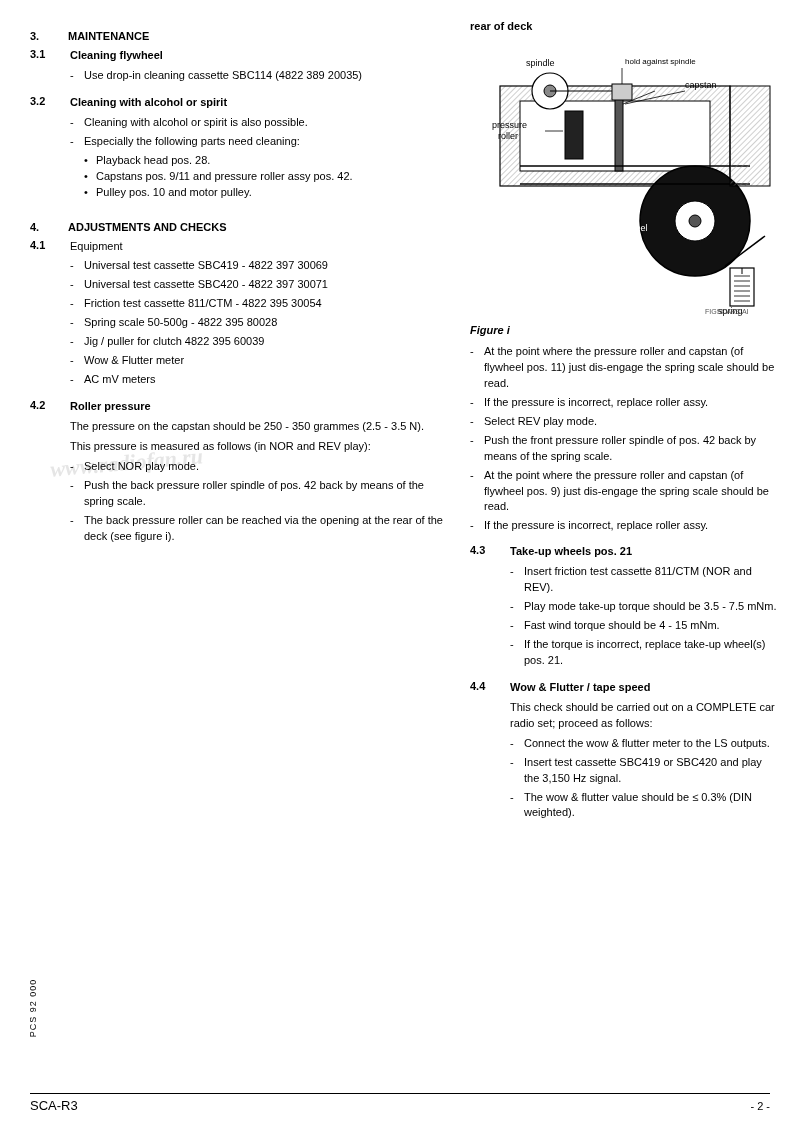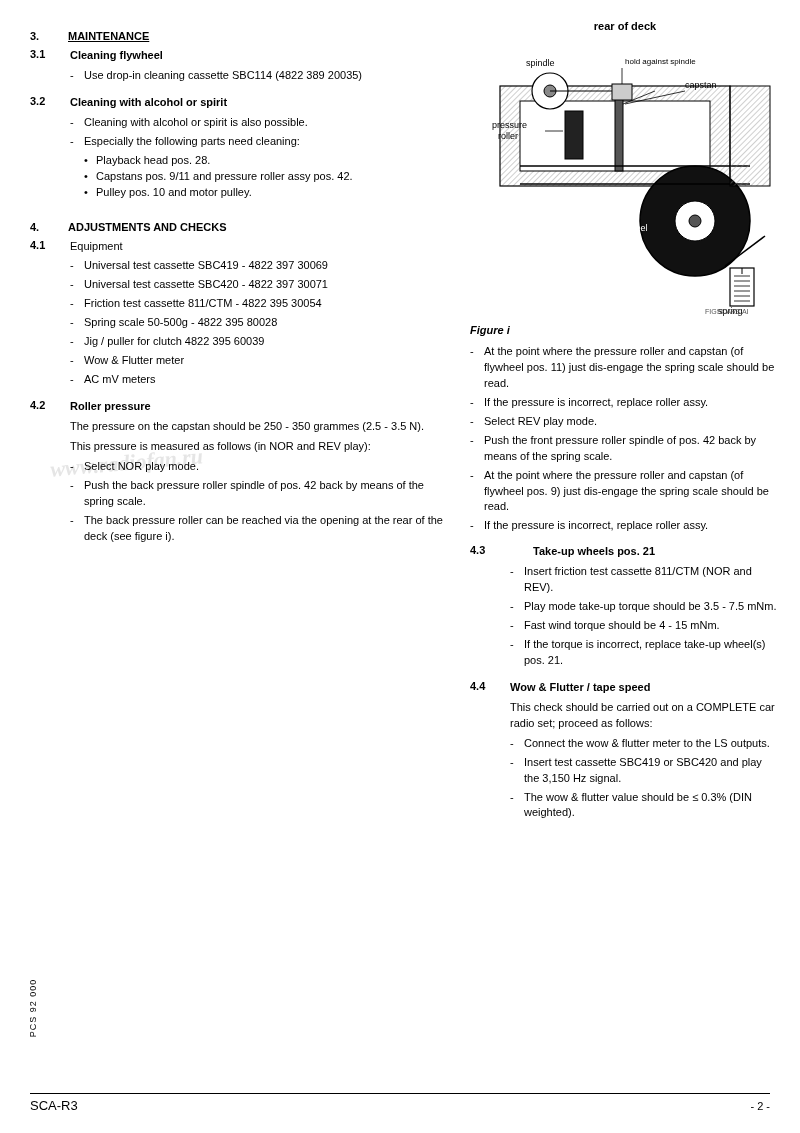--- a/index.html
+++ b/index.html
@@ -156,21 +156,21 @@
   <div class="side-text">PCS 92 000</div>
 
   <div class="watermark">www.radiofan.ru</div>
 
   <div class="two-col">
 
     <div class="left-col">
 
       <div class="section-heading-row">
         <span class="section-num">3.</span>
-        <span style="font-weight:bold;font-size:11px;text-decoration:underline;">MAINTENANCE</span>
+        <span style="font-weight:bold;font-size:11px;">MAINTENANCE</span>
       </div>
 
 
       <div class="sub-section">
         <span class="sub-num">3.1</span>
         <div class="sub-content">
           <p style="font-weight:bold;">Cleaning flywheel</p>
           <ul class="dash-list">
             <li>Use drop-in cleaning cassette SBC114 (4822 389 20035)</li>
           </ul>
@@ -226,21 +226,21 @@
             <li>The back pressure roller can be reached via the opening at the rear of the deck (see figure i).</li>
           </ul>
         </div>
       </div>
 
     </div>
 
     <div class="right-col">
 
       <div class="figure-area">
-        <div style="text-align:center; font-size:11px; font-weight:bold; margin-bottom:4px;">rear of deck</div>
+        <div style="text-align:left; font-size:11px; font-weight:bold; margin-bottom:4px;">rear of deck</div>
 
         <div class="diagram-container">
           <svg width="310" height="280" viewBox="0 0 310 280" xmlns="http://www.w3.org/2000/svg">
 
             <defs>
               <pattern id="hatch" patternUnits="userSpaceOnUse" width="4" height="4" patternTransform="rotate(45)">
                 <line x1="0" y1="0" x2="0" y2="4" stroke="#888" stroke-width="0.8"></line>
               </pattern>
               <pattern id="hatch2" patternUnits="userSpaceOnUse" width="4" height="4" patternTransform="rotate(-45)">
                 <line x1="0" y1="0" x2="0" y2="4" stroke="#888" stroke-width="0.8"></line>
@@ -313,21 +313,21 @@
         <li>If the pressure is incorrect, replace roller assy.</li>
         <li>Select REV play mode.</li>
         <li>Push the front pressure roller spindle of pos. 42 back by means of the spring scale.</li>
         <li>At the point where the pressure roller and capstan (of flywheel pos. 9) just dis-engage the spring scale should be read.</li>
         <li>If the pressure is incorrect, replace roller assy.</li>
       </ul>
 
       <div class="sub-section" style="margin-top:10px;">
         <span class="sub-num">4.3</span>
         <div class="sub-content">
-          <p style="font-weight:bold;margin-left:23px;">Take-up wheels pos. 21</p>
+          <p style="font-weight:bold;">Take-up wheels pos. 21</p>
           <ul class="dash-list">
             <li>Insert friction test cassette 811/CTM (NOR and REV).</li>
             <li>Play mode take-up torque should be 3.5 - 7.5 mNm.</li>
             <li>Fast wind torque should be 4 - 15 mNm.</li>
             <li>If the torque is incorrect, replace take-up wheel(s) pos. 21.</li>
           </ul>
         </div>
       </div>
 
       <div class="sub-section" style="margin-top:7px;">

